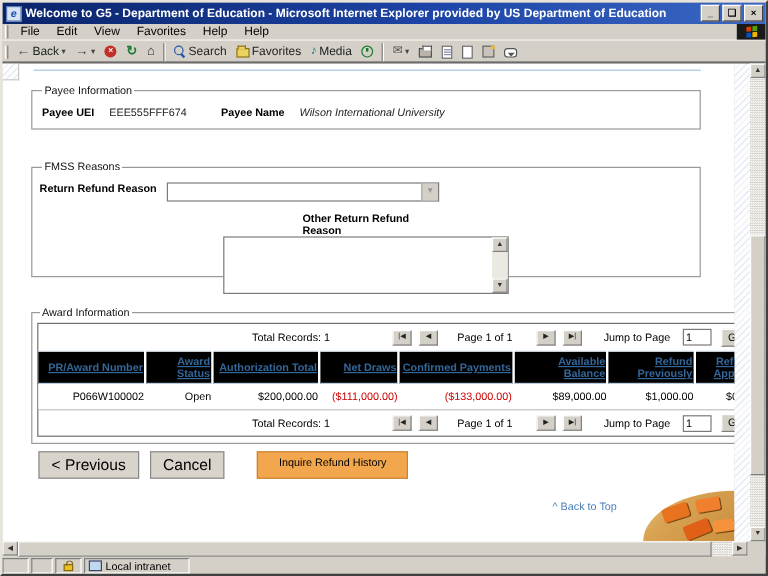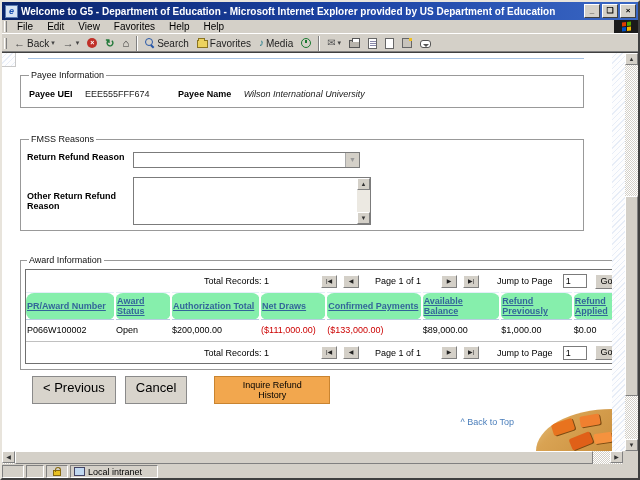--- a/index.html
+++ b/index.html
@@ -50,31 +50,31 @@
   .discuss-icon::before { content:""; position:absolute; left:2px; bottom:-3px; width:0; height:0; border:3px solid transparent; border-top-color:#555; }
 
   
   .content-row { flex:1 1 auto; display:flex; min-height:0; border-top:1px solid #404040; }
   .page { flex:1; background:#fff; position:relative; overflow:hidden; }
   .texture { background:repeating-linear-gradient(135deg,#fdfdfe 0px,#fdfdfe 3px,#e7edf7 3px,#e7edf7 4px); }
   .side-strip { width:13px; flex:0 0 auto; }
   .corner-block { position:absolute; left:0; top:0; width:14px; height:14px; border-right:1px solid #c8c8c8; border-bottom:1px solid #c8c8c8; }
   .top-rule { height:1px; background:#a8c4e4; margin:5px 28px 0 26px; }
 
-  fieldset { border:1px solid #999; margin:0 28px 0 18px; padding:2px 6px 4px 6px; }
+  fieldset { border:1px solid #999; margin:0 28px 0 24px; padding:2px 6px 4px 6px; }
   legend { font-size:9px; color:#111; padding:0 2px; margin-left:2px; }
   .bold { font-weight:bold; }
 
   .payee-fs { margin-top:11px; height:38px; }
   .payee-row { margin:7px 0 0 2px; }
   .payee-row .val { color:#222; }
 
   .fmss-fs { margin-top:26px; height:97px; }
   .fmss-row { display:flex; margin-top:6px; }
-  .fmss-row.second { margin-top:9px; align-items:center; }
+  .fmss-row.second { margin-top:9px; align-items:center;flex-direction:column; }
   .fmss-label { width:106px; font-weight:bold; flex:0 0 auto; }
   .select-box { width:227px; height:16px; border:1px solid #7b7b7b; background:#fff; display:flex; }
   .select-value { flex:1; line-height:14px; padding-left:3px; }
   .select-arrow { width:14px; background:#d4d0c8; border-left:1px solid #aaa; color:#999; font-size:7px; text-align:center; line-height:14px; }
   .textarea-box { width:238px; height:48px; border:1px solid #7b7b7b; background:#fff; display:flex; }
   .textarea-text { flex:1; }
   .v-sb { width:13px; background:#ece9e2; display:flex; flex-direction:column; justify-content:space-between; }
   .sb-btn { width:13px; height:12px; background:#d4d0c8; border:1px solid; border-color:#fff #808080 #808080 #fff; font-size:6px; text-align:center; line-height:10px; color:#333; }
 
   .award-fs { margin-top:24px; padding:4px 4px 5px 4px; }
@@ -83,29 +83,29 @@
   .pager .spacer { width:178px; }
   .pager .total { white-space:nowrap; }
   .pgbtn { width:16px; height:13px; background:#d4d0c8; border:1px solid; border-color:#fff #808080 #808080 #fff; font-size:6px; text-align:center; line-height:11px; color:#222; margin-left:6px; }
   .pager .pagelabel { margin:0 10px 0 16px; white-space:nowrap; }
   .pgbtn.right-group { margin-left:10px; }
   .jump-label { margin-left:18px; white-space:nowrap; }
   .jump-input { width:24px; height:14px; border:1px solid #7b7b7b; font-size:9px; padding-left:2px; margin-left:10px; font-family:"Liberation Sans",sans-serif; }
   .go-btn { width:24px; height:15px; background:#d4d0c8; border:1px solid; border-color:#fff #808080 #808080 #fff; font-size:9px; text-align:center; line-height:13px; margin-left:8px; margin-right:4px; }
 
   table.award { width:100%; border-collapse:collapse; table-layout:fixed; }
-  table.award th { background:#86efac; color:#336699; font-size:9px; font-weight:bold; text-decoration:underline; text-align:left; padding:3px 1px; border-left:2px solid #fff; border-top:1px solid #e4eef8; border-bottom:1px solid #b8cce0;border-radius:8px; }
+  table.award th { background:#000000; color:#336699; font-size:9px; font-weight:bold; text-decoration:underline; text-align:right; padding:3px 1px; border-left:2px solid #fff; border-top:1px solid #e4eef8; border-bottom:1px solid #b8cce0; }
   table.award th:first-child { border-left:none; }
-  table.award td { font-size:9px; text-align:left; padding:5px 1px 6px 1px; background:#fff; }
+  table.award td { font-size:9px; text-align:right; padding:5px 1px 6px 1px; background:#fff; }
   td.neg { color:#cc0000; }
 
   .btn-row { display:flex; margin:6px 0 0 30px; }
   .gray-btn { background:#d8d4cc; border:1px solid #8a8a8a; padding:3px 10px; font-size:13px; text-align:center; }
   .gray-btn.cancel { margin-left:9px; }
-  .orange-btn { background:#f2a74e; border:1px solid #c98430; padding:3px 16px; font-size:9px; margin-left:27px; width:116px; text-align:center; }
+  .orange-btn { background:#f2a74e; border:1px solid #c98430; padding:3px 16px; font-size:9px; margin-left:27px; width:126px; text-align:center; }
 
   .back-top { position:absolute; right:98px; bottom:24px; color:#4a7ebb; font-size:9px; }
   .corner-art { position:absolute; right:0; bottom:0; width:76px; height:42px; border-top-left-radius:100% 100%; background:linear-gradient(135deg,#e8c98e 0%,#d9a353 35%,#c98f3e 100%); overflow:hidden; }
   .desk { position:absolute; border-radius:2px; }
   .d1 { width:22px; height:12px; background:#e8731e; transform:rotate(-18deg); left:16px; top:12px; box-shadow:1px 1px 0 #7a4a12; }
   .d2 { width:20px; height:11px; background:#f08030; transform:rotate(-10deg); left:44px; top:6px; box-shadow:1px 1px 0 #7a4a12; }
   .d3 { width:22px; height:12px; background:#e06018; transform:rotate(-22deg); left:34px; top:26px; box-shadow:1px 1px 0 #7a4a12; }
   .d4 { width:18px; height:10px; background:#f5923e; transform:rotate(-8deg); left:58px; top:24px; box-shadow:1px 1px 0 #7a4a12; }
 
   

